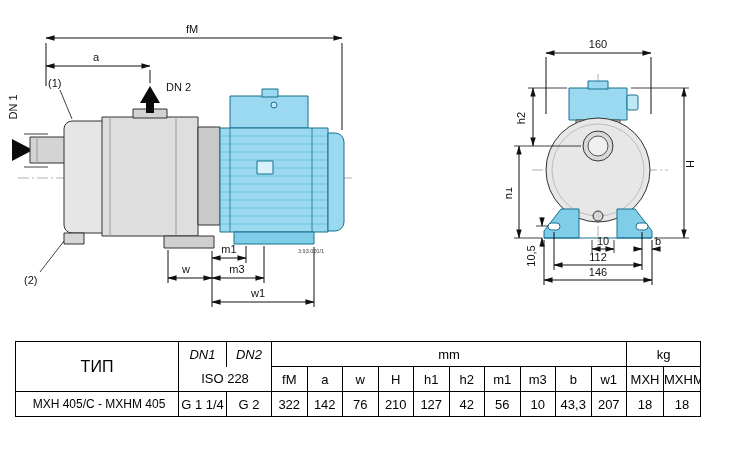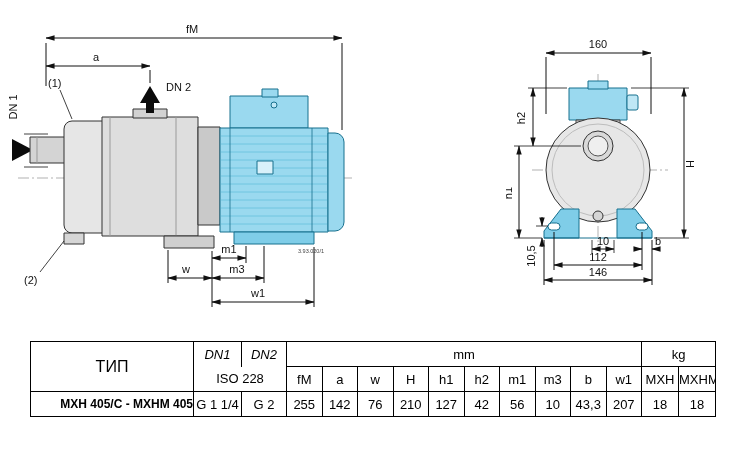--- a/index.html
+++ b/index.html
@@ -13,41 +13,41 @@
   .drawing-left  { position:absolute; left:6px;  top:10px; }
   .drawing-right { position:absolute; left:506px; top:28px; }
   svg text { font-family:"Liberation Sans", sans-serif; fill:#111; }
   .dim-label { font-size:11px; }
   .ref-code  { font-size:5.5px; fill:#444; }
 
   table.spec {
     border-collapse:collapse;
     table-layout:fixed;
     position:absolute;
-    left:30px; top:341px;
+    left:15px; top:341px;
     width:685px;
     border:1.5px solid #000;
   }
   .spec th, .spec td {
     border:1px solid #000;
     text-align:center;
     vertical-align:middle;
     font-weight:normal;
     font-size:13px;
     height:25px;
     padding:0;
     white-space:nowrap;
     overflow:hidden;
     background:#fff;
     color:#000;
   }
   .spec .type-h  { font-size:16px; }
   .spec th.dn    { border-bottom:none;font-style:italic; }
   .spec th.iso   { border-top:none; }
-  .spec td.type-cell { font-weight:bold; font-size:12px; text-align:right; padding-left:4px; }
+  .spec td.type-cell { font-weight:normal; font-size:12px; text-align:center; padding-left:4px; }
 </style>
 </head>
 <body>
 
 <svg class="drawing-left" width="355" height="305" viewBox="0 0 355 305">
   <defs>
     <marker id="ar" viewBox="0 0 10 6" markerWidth="9" markerHeight="5.4" refX="9.5" refY="3" orient="auto-start-reverse" markerUnits="userSpaceOnUse">
       <path d="M0,0 L10,3 L0,6 Z" fill="#111"></path>
     </marker>
   </defs>
@@ -228,21 +228,21 @@
       <th>m3</th>
       <th>b</th>
       <th>w1</th>
       <th>MXH</th>
       <th>MXHM</th>
     </tr>
     <tr>
       <td class="type-cell">MXH 405/C - MXHM 405</td>
       <td>G 1 1/4</td>
       <td>G 2</td>
-      <td>255</td>
+      <td>322</td>
       <td>142</td>
       <td>76</td>
       <td>210</td>
       <td>127</td>
       <td>42</td>
       <td>56</td>
       <td>10</td>
       <td>43,3</td>
       <td>207</td>
       <td>18</td>

